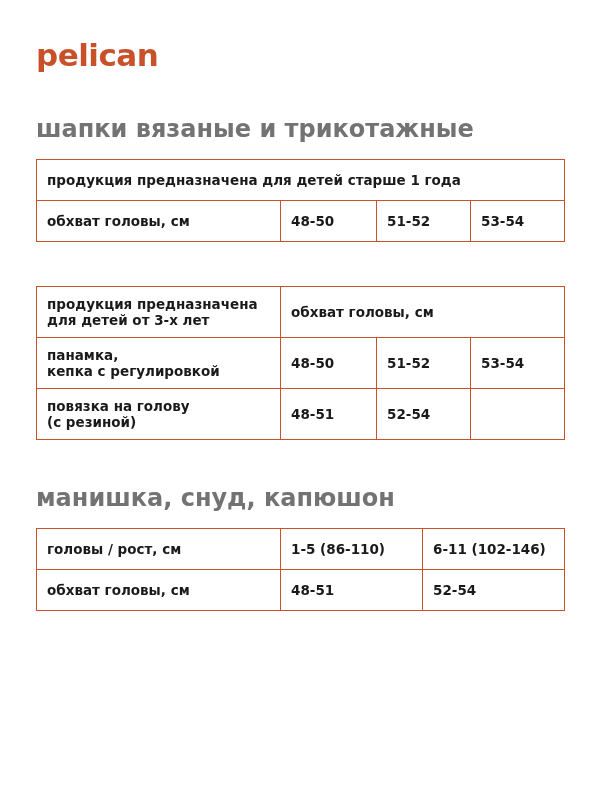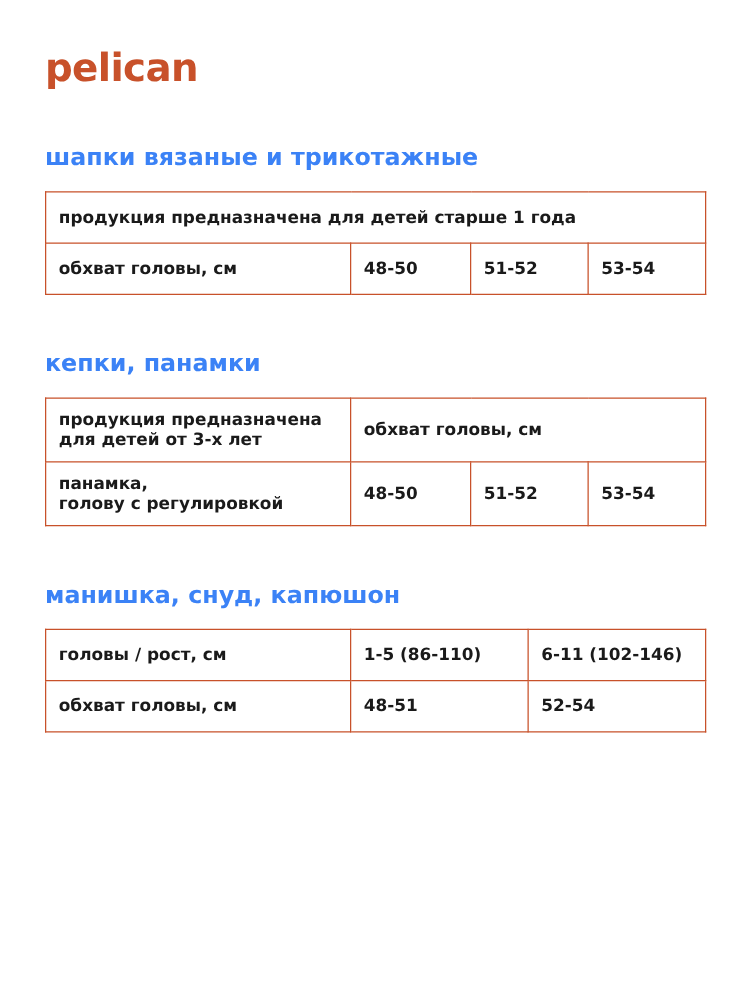--- a/index.html
+++ b/index.html
@@ -27,23 +27,23 @@
     font-weight: bold;
     color: #c8512a;
     letter-spacing: -0.5px;
     line-height: 1;
     margin: 6px 0 0 0;
   }
   .section {
     margin-top: 44px;
   }
   .section-title {
-    font-size: 19px;
+    font-size: 24px;
     font-weight: bold;
-    color: #3b82f6;
+    color: #737373;
     margin: 0 0 16px 0;
     letter-spacing: 0px;
   }
   table.size-table {
     border-collapse: collapse;
     width: 528px;
     table-layout: fixed;
   }
   table.size-table td {
     border: 1px solid #c8512a;
@@ -108,44 +108,52 @@
           <td class="label">обхват головы, см</td>
           <td class="center">48-50</td>
           <td class="center">51-52</td>
           <td class="center">53-54</td>
         </tr>
       </tbody>
     </table>
   </div>
 
   <div class="section">
-    <h2 class="section-title">кепки, панамки</h2>
     <table class="size-table t2">
       <colgroup>
         <col class="c0">
           <col class="c1">
           <col class="c2">
           <col class="c3">
       </colgroup>
       <tbody>
         <tr class="row-tall">
           <td class="label">
             <span class="sub">продукция предназначена</span>
             <span class="sub">для детей от 3-х лет</span>
           </td>
           <td class="center" colspan="3">обхват головы, см</td>
         </tr>
         <tr class="row-tall">
           <td class="label">
             <span class="sub">панамка,</span>
-            <span class="sub">голову с регулировкой</span>
+            <span class="sub">кепка с регулировкой</span>
           </td>
           <td class="center">48-50</td>
           <td class="center">51-52</td>
           <td class="center">53-54</td>
+        </tr>
+        <tr class="row-tall">
+          <td class="label">
+            <span class="sub">повязка на голову</span>
+            <span class="sub">(с резиной)</span>
+          </td>
+          <td class="center">48-51</td>
+          <td class="center">52-54</td>
+          <td class="empty"></td>
         </tr>
       </tbody>
     </table>
   </div>
 
   <div class="section">
     <h2 class="section-title">манишка, снуд, капюшон</h2>
     <table class="size-table t3">
       <colgroup>
         <col class="c0">

